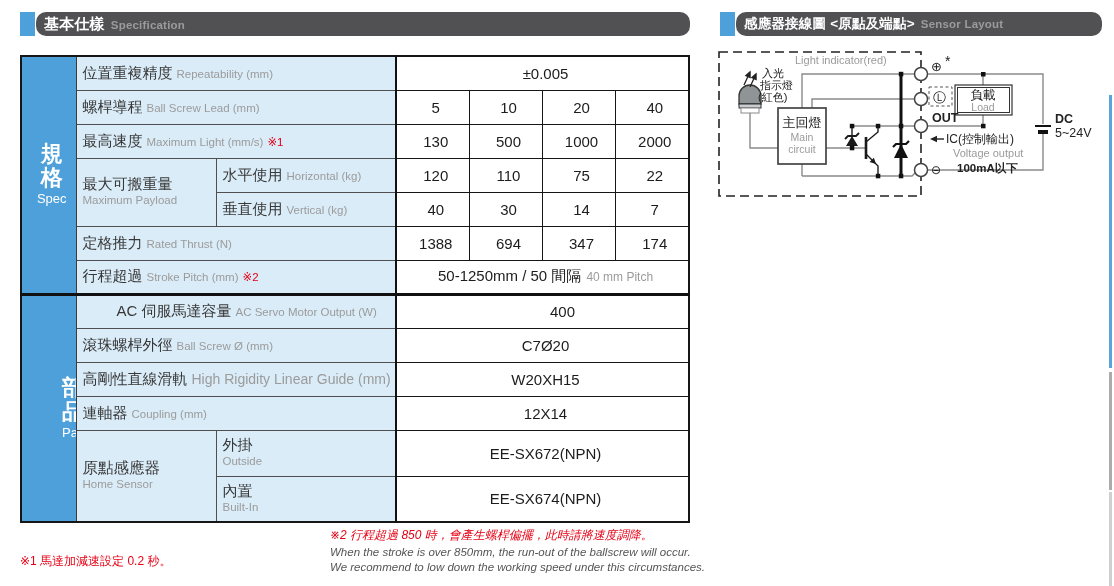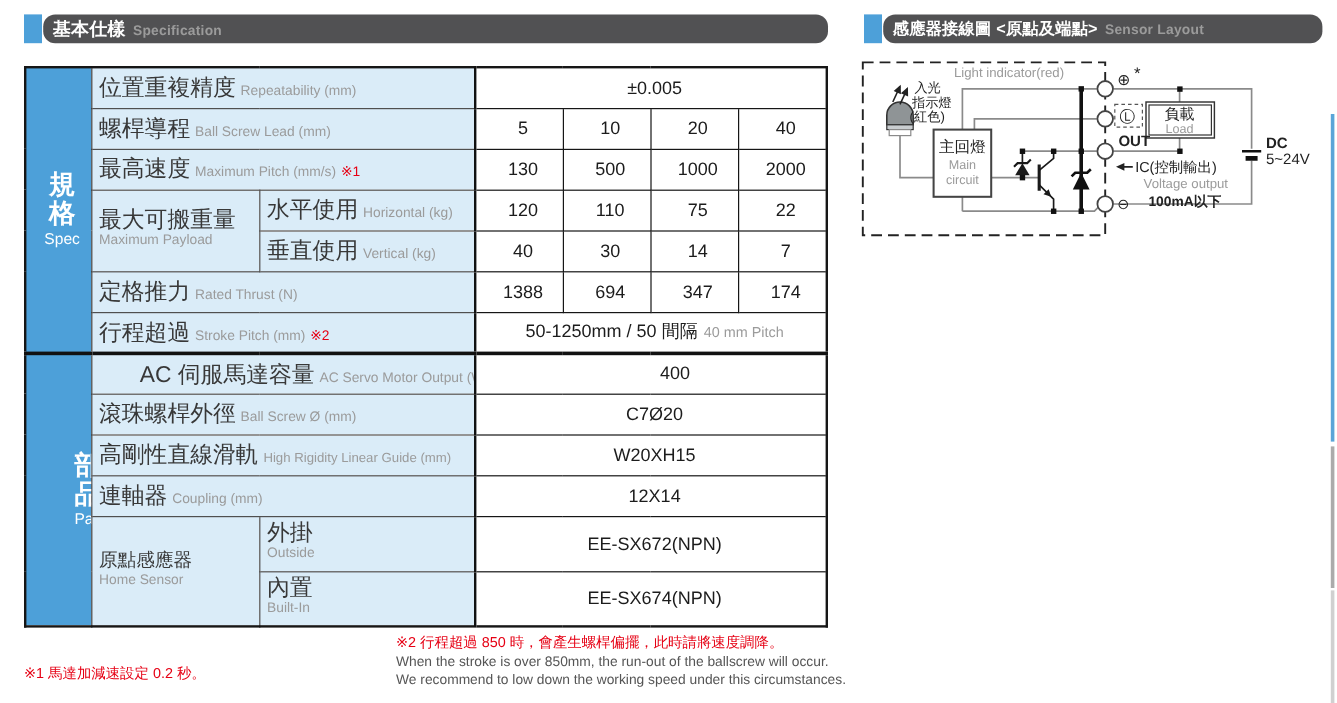--- a/index.html
+++ b/index.html
@@ -12,21 +12,21 @@
   .hdr-text .en{margin-left:6px;}
   
   table.spec{position:absolute;left:20px;top:55px;border-collapse:collapse;table-layout:fixed;
              width:668px;border:2px solid #161616;}
   table.spec td{padding:0 0 0 6px;vertical-align:middle;overflow:hidden;white-space:nowrap;}
   td.side{background:#4da0d9;border:1px solid #3c3c3c;text-align:center;padding:0;}
   .side-zh{color:#fff;font-size:22px;font-weight:bold;line-height:24px;}
   .side-en{color:#fff;font-size:13px;line-height:17px;}
   td.lbl{background:#daecf8;border:1px solid #4f4f4f;}
   td.sub{background:#daecf8;border:1px solid #4f4f4f;border-left:1px solid #98a2aa;}
-  .zh{font-size:19px;color:#383838;}
+  .zh{font-size:15px;color:#383838;}
   .en{font-size:11.5px;color:#9b9b9b;margin-left:4px;}
   .note{font-size:11.5px;color:#e60014;margin-left:4px;}
   td.val{background:#fff;border:1px solid #161616;text-align:center;padding:0;
          font-size:15px;color:#1c1c1c;}
   td.vl{border-left:2.5px solid #111;}
   tr.sec td{border-top:3px solid #111;padding-left:40px;}
   .val .gray{font-size:12px;color:#9b9b9b;margin-left:5px;}
   .two-line div{line-height:17px;}
   
   .fnote{position:absolute;font-size:11.5px;line-height:15px;}
@@ -72,21 +72,21 @@
       <td class="val vl" colspan="4">±0.005</td>
     </tr>
     <tr style="height:34px">
       <td class="lbl" colspan="2"><span class="zh">螺桿導程</span><span class="en">Ball Screw Lead (mm)</span></td>
       <td class="val vl">5</td>
       <td class="val">10</td>
       <td class="val">20</td>
       <td class="val">40</td>
     </tr>
     <tr style="height:34px">
-      <td class="lbl" colspan="2"><span class="zh">最高速度</span><span class="en">Maximum Pitch (mm/s)</span><span class="note">※1</span></td>
+      <td class="lbl" colspan="2"><span class="zh">最高速度</span><span class="en">Maximum Light (mm/s)</span><span class="note">※1</span></td>
       <td class="val vl">130</td>
       <td class="val">500</td>
       <td class="val">1000</td>
       <td class="val">2000</td>
     </tr>
     <tr style="height:34px">
       <td class="lbl two-line" rowspan="2">
         <div class="zh">最大可搬重量</div>
         <div class="en" style="margin-left:0">Maximum Payload</div>
       </td>
@@ -121,21 +121,21 @@
         <div class="side-en">Parts</div>
       </td>
       <td class="lbl" colspan="2"><span class="zh">AC 伺服馬達容量</span><span class="en">AC Servo Motor Output (W)</span></td>
       <td class="val vl" colspan="4">400</td>
     </tr>
     <tr style="height:34px">
       <td class="lbl" colspan="2"><span class="zh">滾珠螺桿外徑</span><span class="en">Ball Screw Ø (mm)</span></td>
       <td class="val vl" colspan="4">C7Ø20</td>
     </tr>
     <tr style="height:34px">
-      <td class="lbl" colspan="2"><span class="zh">高剛性直線滑軌</span><span class="en" style="font-size:11px;text-align:center;">High Rigidity Linear Guide (mm)</span></td>
+      <td class="lbl" colspan="2"><span class="zh">高剛性直線滑軌</span><span class="en" style="font-size:14px;text-align:center;">High Rigidity Linear Guide (mm)</span></td>
       <td class="val vl" colspan="4">W20XH15</td>
     </tr>
     <tr style="height:34px">
       <td class="lbl" colspan="2"><span class="zh">連軸器</span><span class="en">Coupling (mm)</span></td>
       <td class="val vl" colspan="4">12X14</td>
     </tr>
     <tr style="height:46px">
       <td class="lbl two-line" rowspan="2">
         <div class="zh" style="font-size:15.5px">原點感應器</div>
         <div class="en" style="margin-left:0">Home Sensor</div>
@@ -152,21 +152,21 @@
         <div class="en" style="margin-left:0">Built-In</div>
       </td>
       <td class="val vl" colspan="4">EE-SX674(NPN)</td>
     </tr>
   </tbody>
     </table>
 
   <div class="fnote" style="left:20px;top:554px;width:300px;">
     <div class="red">※1 馬達加減速設定 0.2 秒。</div>
   </div>
-  <div class="fnote" style="left:330px;top:528px;width:400px;">
+  <div class="fnote" style="left:330px;top:528px;width:400px;font-style:italic;">
     <div class="red">※2 行程超過 850 時，會產生螺桿偏擺，此時請將速度調降。</div>
     <div class="gray">When the stroke is over 850mm, the run-out of the ballscrew will occur.</div>
     <div class="gray">We recommend to low down  the working speed under this circumstances.</div>
   </div>
 
   <svg style="position:absolute;left:700px;top:45px;" width="414" height="170" viewBox="700 45 414 170">
 
     <rect x="719" y="52" width="202" height="144" fill="none" stroke="#222" stroke-width="1.6" stroke-dasharray="9 5"></rect>
 
     <g stroke="#8a8a8a" stroke-width="1.4" fill="none">

